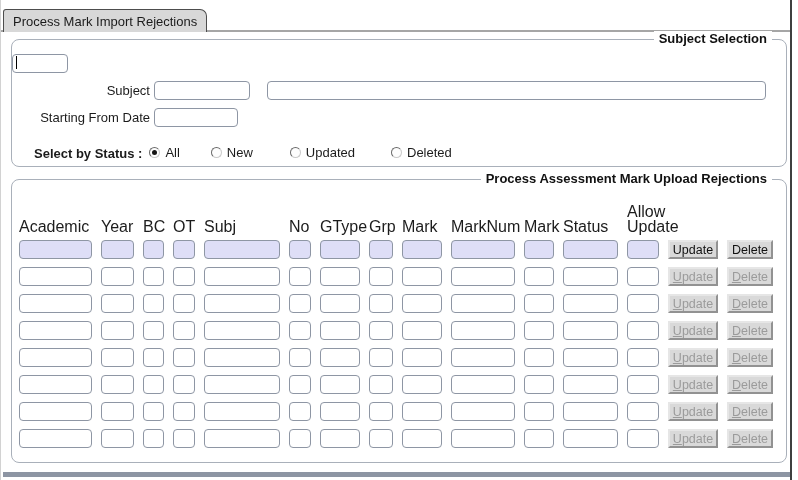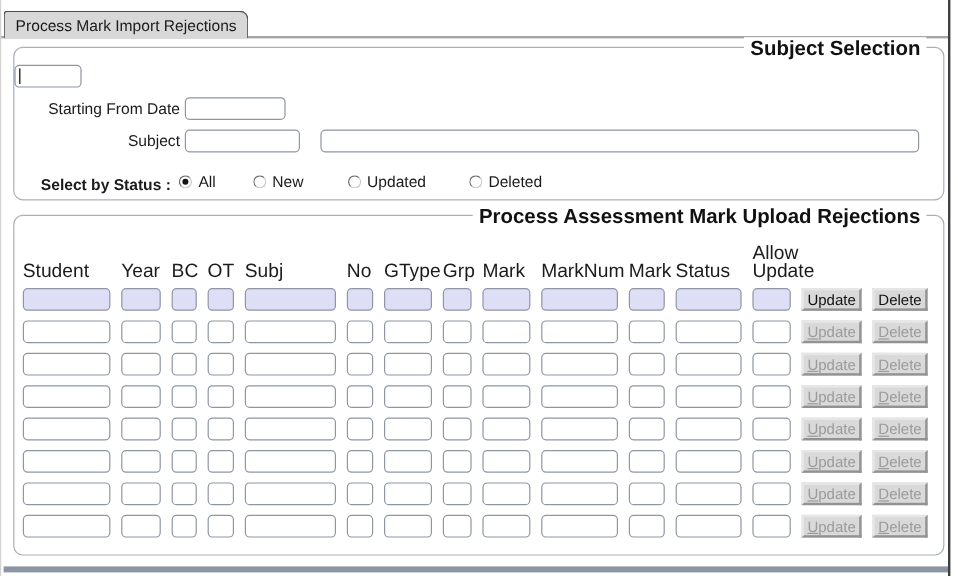--- a/index.html
+++ b/index.html
@@ -14,21 +14,21 @@
   .tab { display: inline-block; margin-left: 2px; padding: 4px 9px 3px 9px;
          background: #d8d8d8; border: 1px solid #4d4d4d; border-bottom: none;
          border-radius: 3px 7px 0 0; font-size: 13px; cursor: default; }
 
   .content { padding: 7px 0 0 0; }
 
   
   .panel { position: relative; margin-left: 10px; width: 776px;
            border: 1px solid #a9b0ba; border-radius: 8px; background: #fff; }
   .panel-legend { position: absolute; top: -9px; right: 14px; background: #fff;
-                  padding: 0 5px; font-weight: bold; font-size: 17px; color: #111;
+                  padding: 0 5px; font-weight: bold; font-size: 13px; color: #111;
                   white-space: nowrap; }
   .panel-subject { height: 128px; padding-top: 13px; margin-bottom: 12px; }
   .panel-rejections { height: 284px; padding: 12px 7px 0 7px; }
 
   
   .form-row { display: flex; align-items: center; height: 20px; margin-bottom: 7px; }
   .flabel { display: inline-block; width: 142px; text-align: right; padding-right: 4px;
             font-size: 13px; white-space: nowrap; }
   .tfield { height: 19px; border: 1px solid #8e96a4; border-radius: 4px;
             background: #fff; font-family: "Liberation Sans", sans-serif;
@@ -95,28 +95,28 @@
       <span class="panel-legend">Subject Selection</span>
 
       <div class="form-row">
         <span class="input-wrap">
           <input class="tfield w-ay" value="" style="">
           <span class="caret"></span>
         </span>
       </div>
 
       <div class="form-row">
-        <span class="flabel">Starting From Date</span>
-        <input class="tfield w-date" value="" style="">
-      </div>
-
-      <div class="form-row">
         <span class="flabel">Subject</span>
         <input class="tfield w-subj-code" value="" style="">
         <input class="tfield w-subj-desc" value="" style="">
+      </div>
+
+      <div class="form-row">
+        <span class="flabel">Starting From Date</span>
+        <input class="tfield w-date" value="" style="">
       </div>
 
       <div class="form-row status-row">
         <span class="status-label">Select by Status :</span>
         <span id="status-options"><span class="radio-opt">
               <span class="radio sel"></span>
               <span class="radio-text">All</span>
             </span><span class="radio-opt">
               <span class="radio"></span>
               <span class="radio-text">New</span>
@@ -126,21 +126,21 @@
             </span><span class="radio-opt">
               <span class="radio"></span>
               <span class="radio-text">Deleted</span>
             </span></span>
       </div>
     </div>
 
     <div class="panel panel-rejections">
       <span class="panel-legend">Process Assessment Mark Upload Rejections</span>
       <div class="grid-header" id="grid-header">
-          <span class="hcell"><span>Student</span></span>
+          <span class="hcell"><span>Academic</span></span>
           <span class="hcell"><span>Year</span></span>
           <span class="hcell"><span>BC</span></span>
           <span class="hcell"><span>OT</span></span>
           <span class="hcell"><span>Subj</span></span>
           <span class="hcell"><span>No</span></span>
           <span class="hcell"><span>GType</span></span>
           <span class="hcell"><span>Grp</span></span>
           <span class="hcell"><span>Mark</span></span>
           <span class="hcell"><span>MarkNum</span></span>
           <span class="hcell"><span>Mark</span></span>

